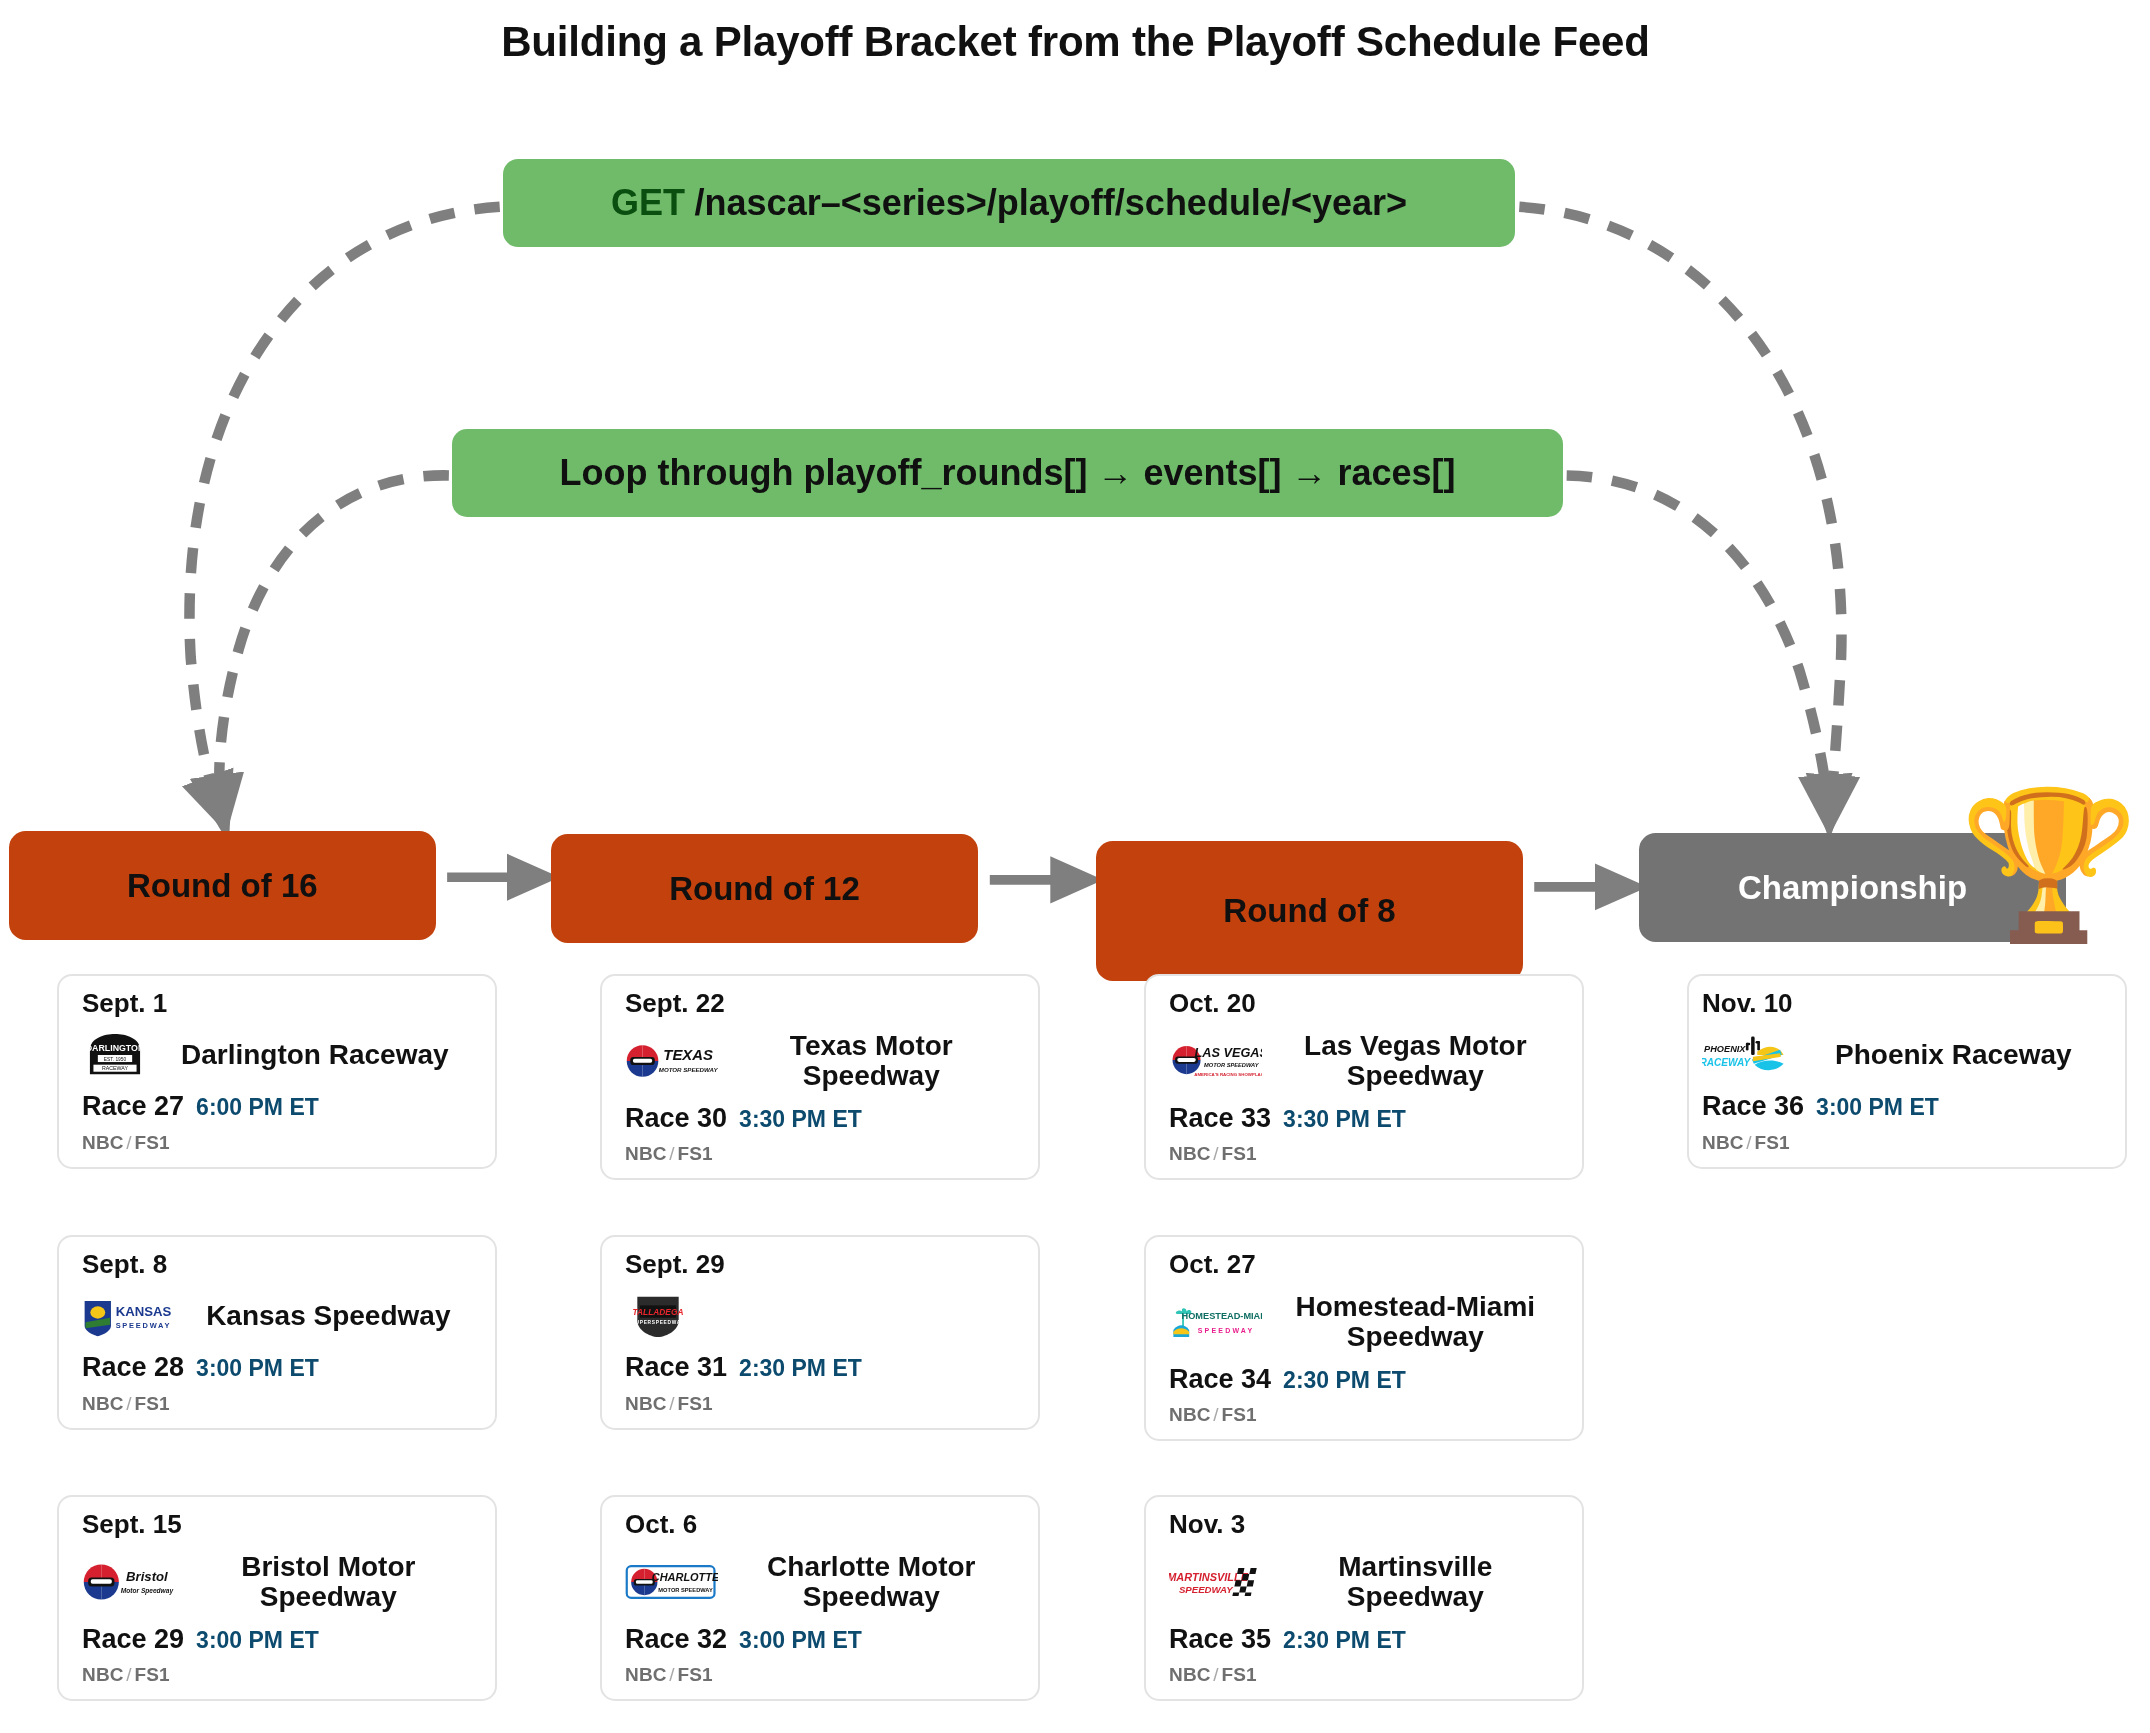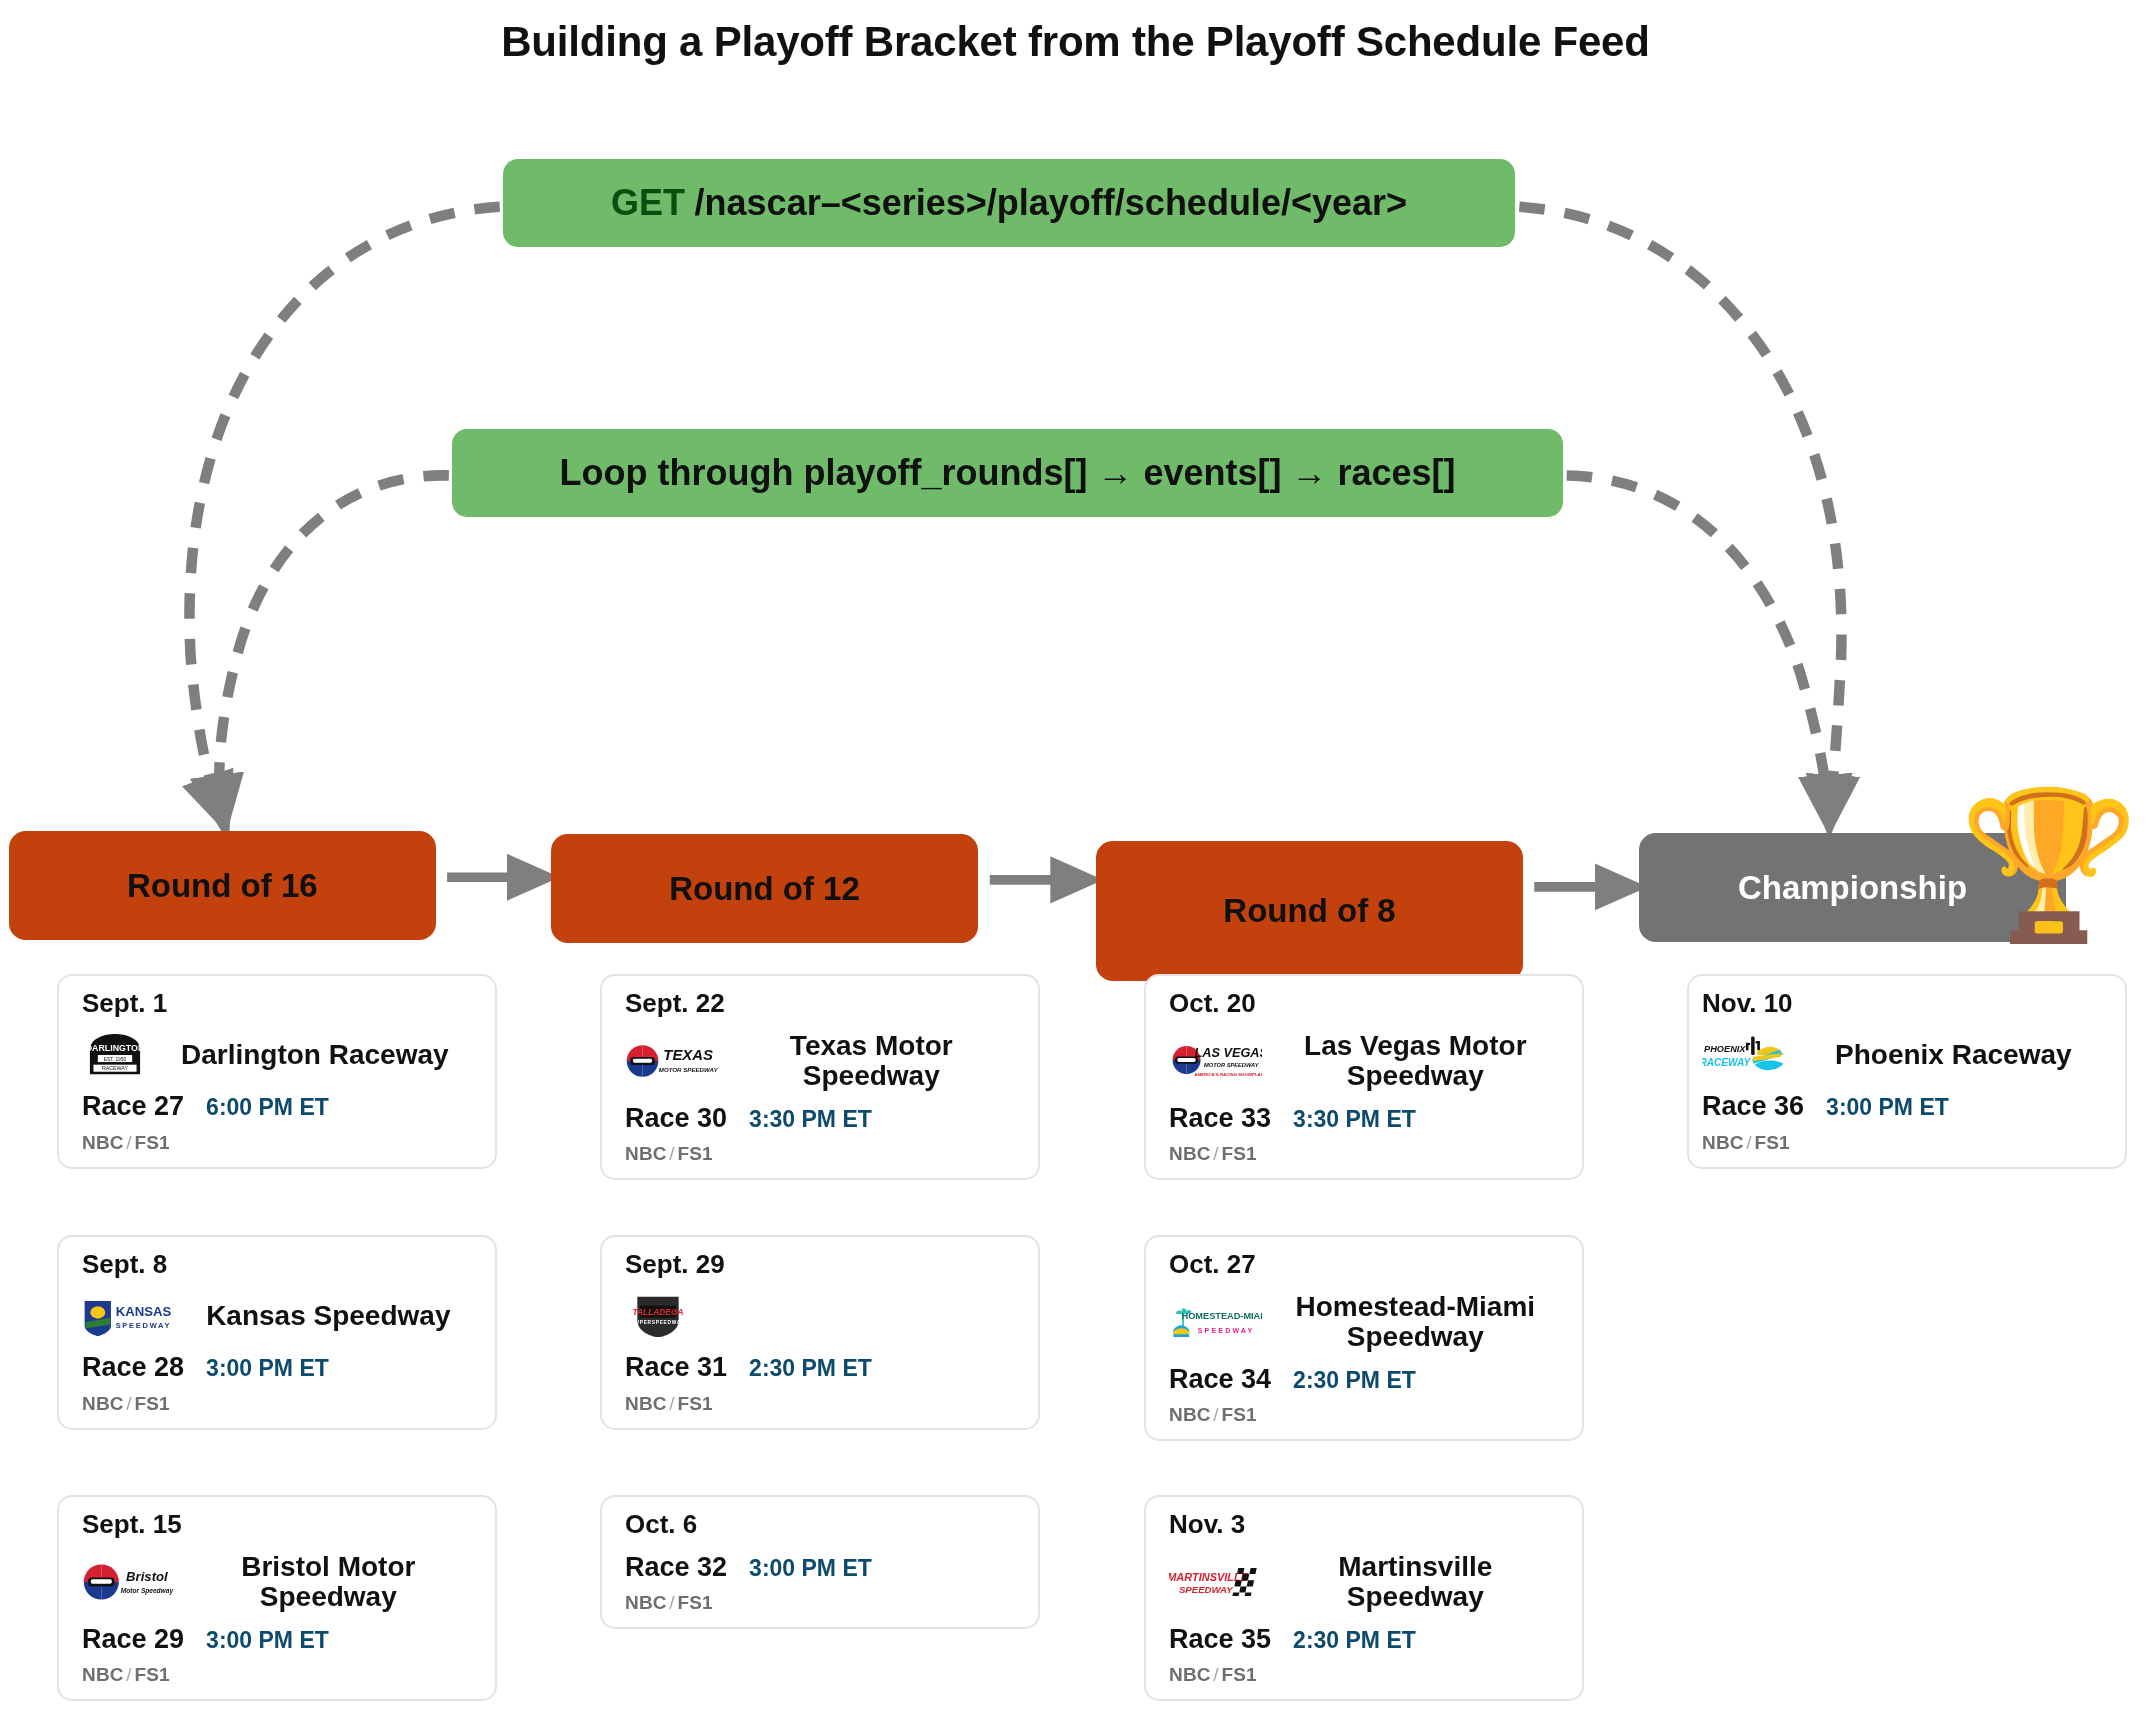--- a/index.html
+++ b/index.html
@@ -72,21 +72,21 @@
   }
   .card .venue-row {
     display: flex; align-items: center; justify-content: flex-start; gap: 9.6px;
     min-height: 49px;
   }
   .card .venue-name {
     font-size: 28px; font-weight: bold; color: #111111;
     line-height: 1.08; flex: 1; text-align: center;
   }
   .card .meta-row {
-    display: flex; align-items: baseline; gap: 22px; margin-top: 11.4px;
+    display: flex; align-items: baseline; gap: 12px; margin-top: 11.4px;
   }
   .card .race-no { font-size: 27px; font-weight: bold; color: #111111; white-space: nowrap; }
   .card .race-time { font-size: 23px; font-weight: bold; color: #0c4a6e; white-space: nowrap; }
   .card .broadcast {
     margin-top: 9.6px; font-size: 19px; font-weight: bold; color: #6f6f6f;
     letter-spacing: 0.2px;
   }
   .card .broadcast .sep { color: #a8a8a8; font-weight: normal; padding: 0 2.6px; }
 
   
@@ -259,20 +259,37 @@
           </span>
         </div>
         <div class="meta-row">
           <span class="race-no">Race 31</span>
           <span class="race-time">2:30 PM ET</span>
         </div>
         <div class="broadcast"><span>NBC</span><span class="sep">/</span><span>FS1</span></div>
       </div>
       <div class="card col2 row3">
         <div class="date">Oct. 6</div>
+        <div class="venue-row">
+          <span>
+            <svg class="logo wide" viewBox="0 0 212 104">
+              <rect x="4" y="16" width="200" height="72" rx="10" fill="#fff" stroke="#1b7ac8" stroke-width="5"></rect>
+              <circle cx="44" cy="52" r="30" fill="#fff"></circle>
+              <path d="M44 22 A30 30 0 0 1 74 52 L44 52 Z" fill="#d5212f"></path>
+              <path d="M14 52 A30 30 0 0 1 44 22 L44 52 Z" fill="#d5212f"></path>
+              <path d="M14 52 A30 30 0 0 0 44 82 L44 52 Z" fill="#1b3a8f"></path>
+              <path d="M44 52 L74 52 A30 30 0 0 1 44 82 Z" fill="#1b3a8f"></path>
+              <rect x="20" y="45" width="48" height="15" rx="6" fill="#111"></rect>
+              <rect x="25" y="48" width="38" height="8" rx="3" fill="#fff"></rect>
+              <text x="138" y="50" font-size="25" font-weight="bold" font-style="italic" fill="#111" text-anchor="middle" font-family="Liberation Sans,sans-serif">CHARLOTTE</text>
+              <text x="138" y="74" font-size="13" font-weight="bold" fill="#111" text-anchor="middle" font-family="Liberation Sans,sans-serif">MOTOR SPEEDWAY</text>
+            </svg>
+          </span>
+          <span class="venue-name">Charlotte Motor Speedway</span>
+        </div>
         <div class="meta-row">
           <span class="race-no">Race 32</span>
           <span class="race-time">3:00 PM ET</span>
         </div>
         <div class="broadcast"><span>NBC</span><span class="sep">/</span><span>FS1</span></div>
       </div>
       <div class="card col3 row1">
         <div class="date">Oct. 20</div>
         <div class="venue-row">
           <span>

